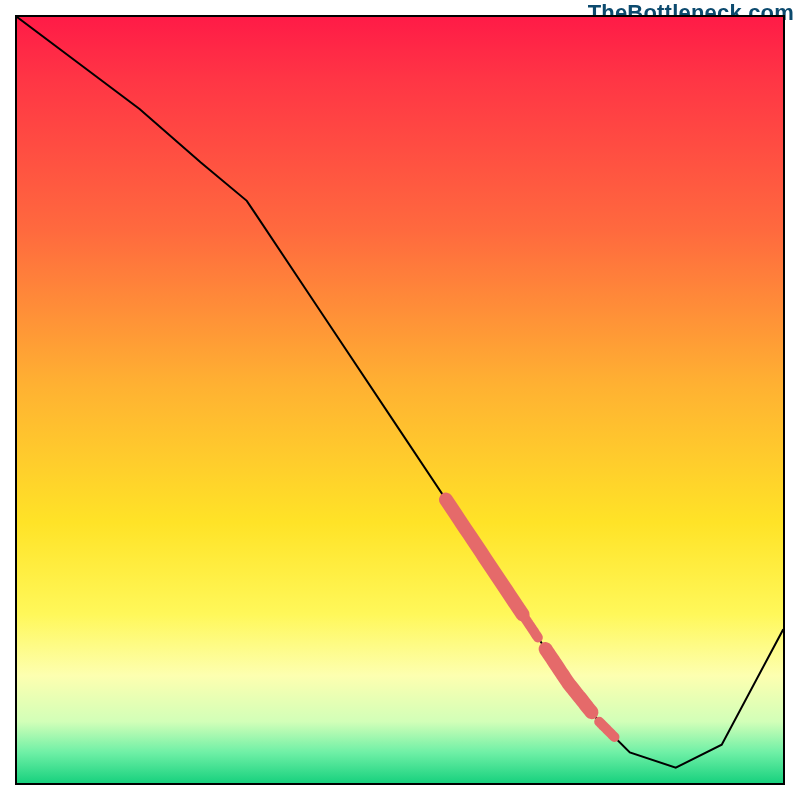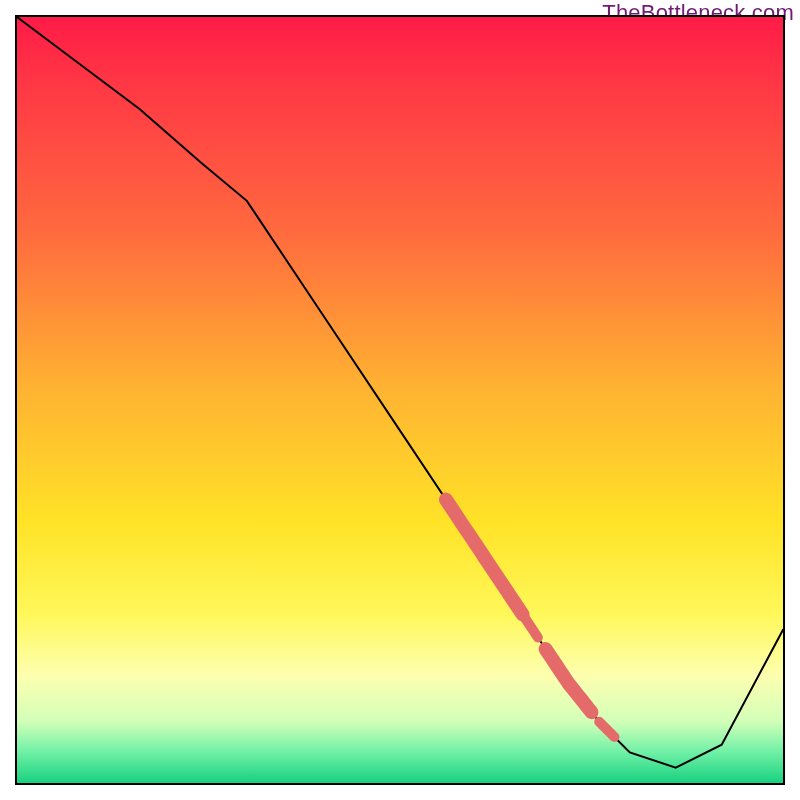--- a/index.html
+++ b/index.html
@@ -48,22 +48,22 @@
     position: absolute;
     inset: 0;
     width: 100%;
     height: 100%;
   }
   .watermark {
     position: absolute;
     top: 0;
     right: 6px;
     font-size: 22px;
-    font-weight: 400;
-    color: #701a75;
+    font-weight: 700;
+    color: #0c4a6e;
     letter-spacing: 0.2px;
     user-select: none;
   }
 </style>
 </head>
 <body>
 
 <div class="stage">
 
   <div class="watermark">TheBottleneck.com</div>

